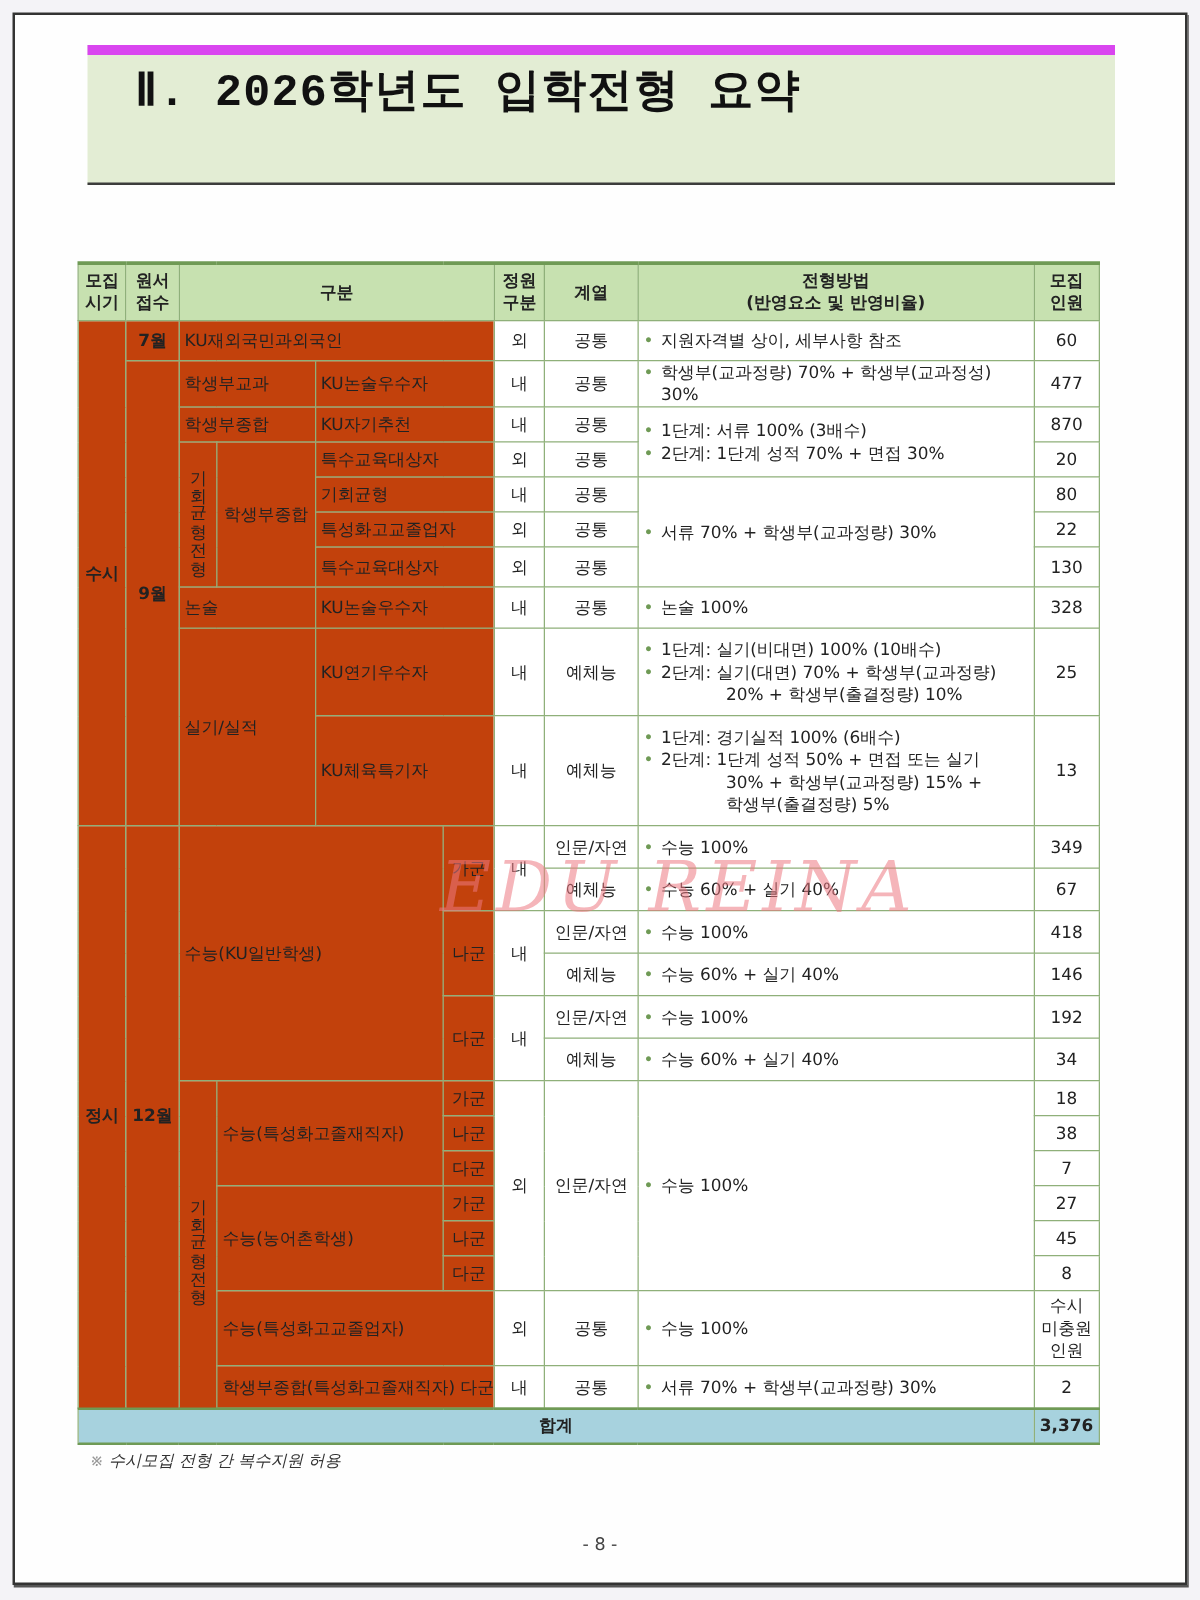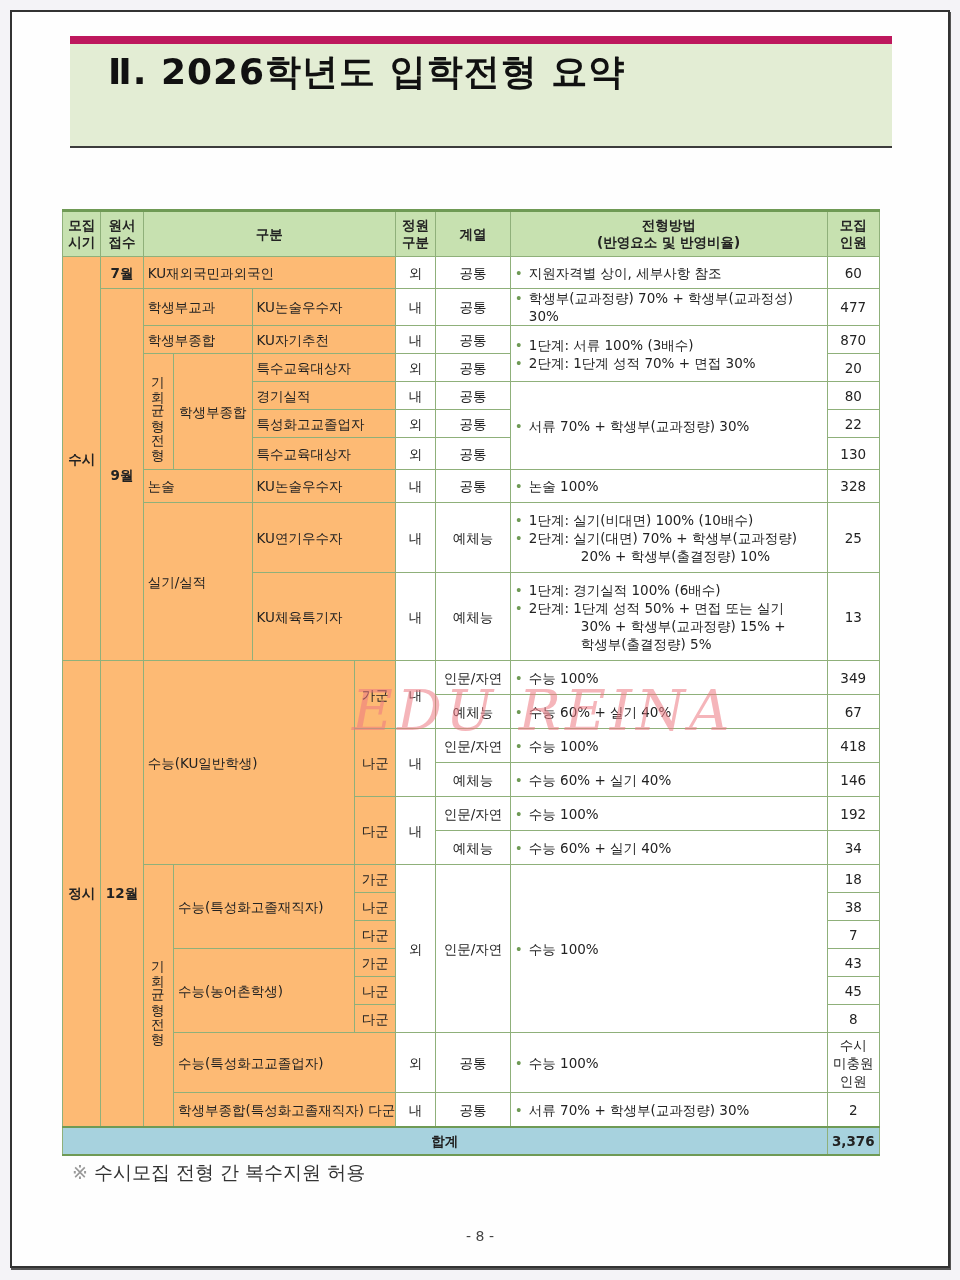--- a/index.html
+++ b/index.html
@@ -1,34 +1,34 @@
 <!DOCTYPE html>
 <html><head>
 <meta charset="utf-8">
 <style>
   html,body{margin:0;padding:0;}
   body{width:960px;height:1280px;background:#f4f3f7;position:relative;overflow:hidden;font-family:"DejaVu Sans","Liberation Sans",sans-serif;color:#222;}
   .page{position:absolute;left:10px;top:10px;width:936px;height:1254px;background:#fefefe;border:2px solid #333;box-shadow:1px 2px 0 #555;}
-  .banner{position:absolute;left:58px;top:24px;width:822px;height:102px;background:#e3edd4;border-top:8px solid #be185d;border-bottom:2px solid #3c3c3c;}
+  .banner{position:absolute;left:58px;top:24px;width:822px;height:102px;background:#e3edd4;border-top:8px solid #d946ef;border-bottom:2px solid #3c3c3c;font-family:Liberation Mono, monospace;}
   .banner h1{margin:0;position:absolute;left:38px;top:4px;font-size:36px;font-weight:bold;letter-spacing:1px;color:#111;}
   .section-title{position:absolute;left:66px;top:156px;font-size:21px;font-weight:bold;color:#e02020;margin:0;}
   table.adm{position:absolute;left:62px;top:209px;width:818px;border-collapse:collapse;table-layout:fixed;font-size:13.5px;}
   table.adm td, table.adm th{border:1px solid #8fb07a;padding:0 4px;vertical-align:middle;line-height:18px;}
   table.adm thead th{background:#c7e1b0;font-weight:bold;font-size:13.5px;text-align:center;line-height:17px;border-top:3px solid #6f9a55;}
-  td.g{background:#fdba74;}
+  td.g{background:#c2410c;}
   td.c{text-align:center;}
   td.l{text-align:left;}
   td.b{font-weight:bold;}
   td.w{background:#fff;}
   td.vert{text-align:center;width:14px;line-height:21px;padding:0;}
   .bul{display:block;padding-left:14px;text-indent:-14px;}
   .bul::before{content:"•";color:#6f9a55;display:inline-block;width:14px;text-indent:0;}
   .ind{display:block;padding-left:66px;}
   tr.total td{background:#a7d2de;font-weight:bold;border-top:2px solid #6f9a55;border-bottom:2px solid #6f9a55;}
-  .note{position:absolute;left:70px;top:1160px;font-size:19px;color:#333;}
+  .note{position:absolute;left:70px;top:1160px;font-size:13px;color:#333;font-style:italic;}
   .note .mark{color:#999;}
   .pagenum{position:absolute;left:0;width:936px;top:1216px;text-align:center;font-size:14px;color:#444;}
   .watermark{position:absolute;left:352px;top:658px;font-family:"DejaVu Serif","Liberation Serif",serif;font-style:italic;font-size:56px;color:rgba(236,120,130,0.55);letter-spacing:4px;pointer-events:none;margin-top:20px;}
 </style>
 </head>
 <body>
 
 <div class="page">
   <div class="banner">
     <h1>Ⅱ. 2026학년도 입학전형 요약</h1>
@@ -106,21 +106,21 @@
     </tr>
     <tr style="height:28px">
       <td rowspan="4" class="g vert"><span style="writing-mode:vertical-rl;text-orientation:upright;letter-spacing:1px">기회균형전형</span></td>
       <td rowspan="4" class="g c">학생부종합</td>
       <td colspan="2" class="g l">특수교육대상자</td>
       <td class="w c">외</td>
       <td class="w c">공통</td>
       <td class="w c">20</td>
     </tr>
     <tr style="height:28px">
-      <td colspan="2" class="g l">경기실적</td>
+      <td colspan="2" class="g l">기회균형</td>
       <td class="w c">내</td>
       <td class="w c">공통</td>
       <td rowspan="3" class="w l">
           <span class="bul">서류 70% + 학생부(교과정량) 30%</span>
         </td>
       <td class="w c">80</td>
     </tr>
     <tr style="height:28px">
       <td colspan="2" class="g l">특성화고교졸업자</td>
       <td class="w c">외</td>
@@ -235,21 +235,21 @@
       <td class="g c">나군</td>
       <td class="w c">38</td>
     </tr>
     <tr style="height:28px">
       <td class="g c">다군</td>
       <td class="w c">7</td>
     </tr>
     <tr style="height:28px">
       <td rowspan="3" colspan="2" class="g l">수능(농어촌학생)</td>
       <td class="g c">가군</td>
-      <td class="w c">43</td>
+      <td class="w c">27</td>
     </tr>
     <tr style="height:28px">
       <td class="g c">나군</td>
       <td class="w c">45</td>
     </tr>
     <tr style="height:28px">
       <td class="g c">다군</td>
       <td class="w c">8</td>
     </tr>
     <tr style="height:60px">

